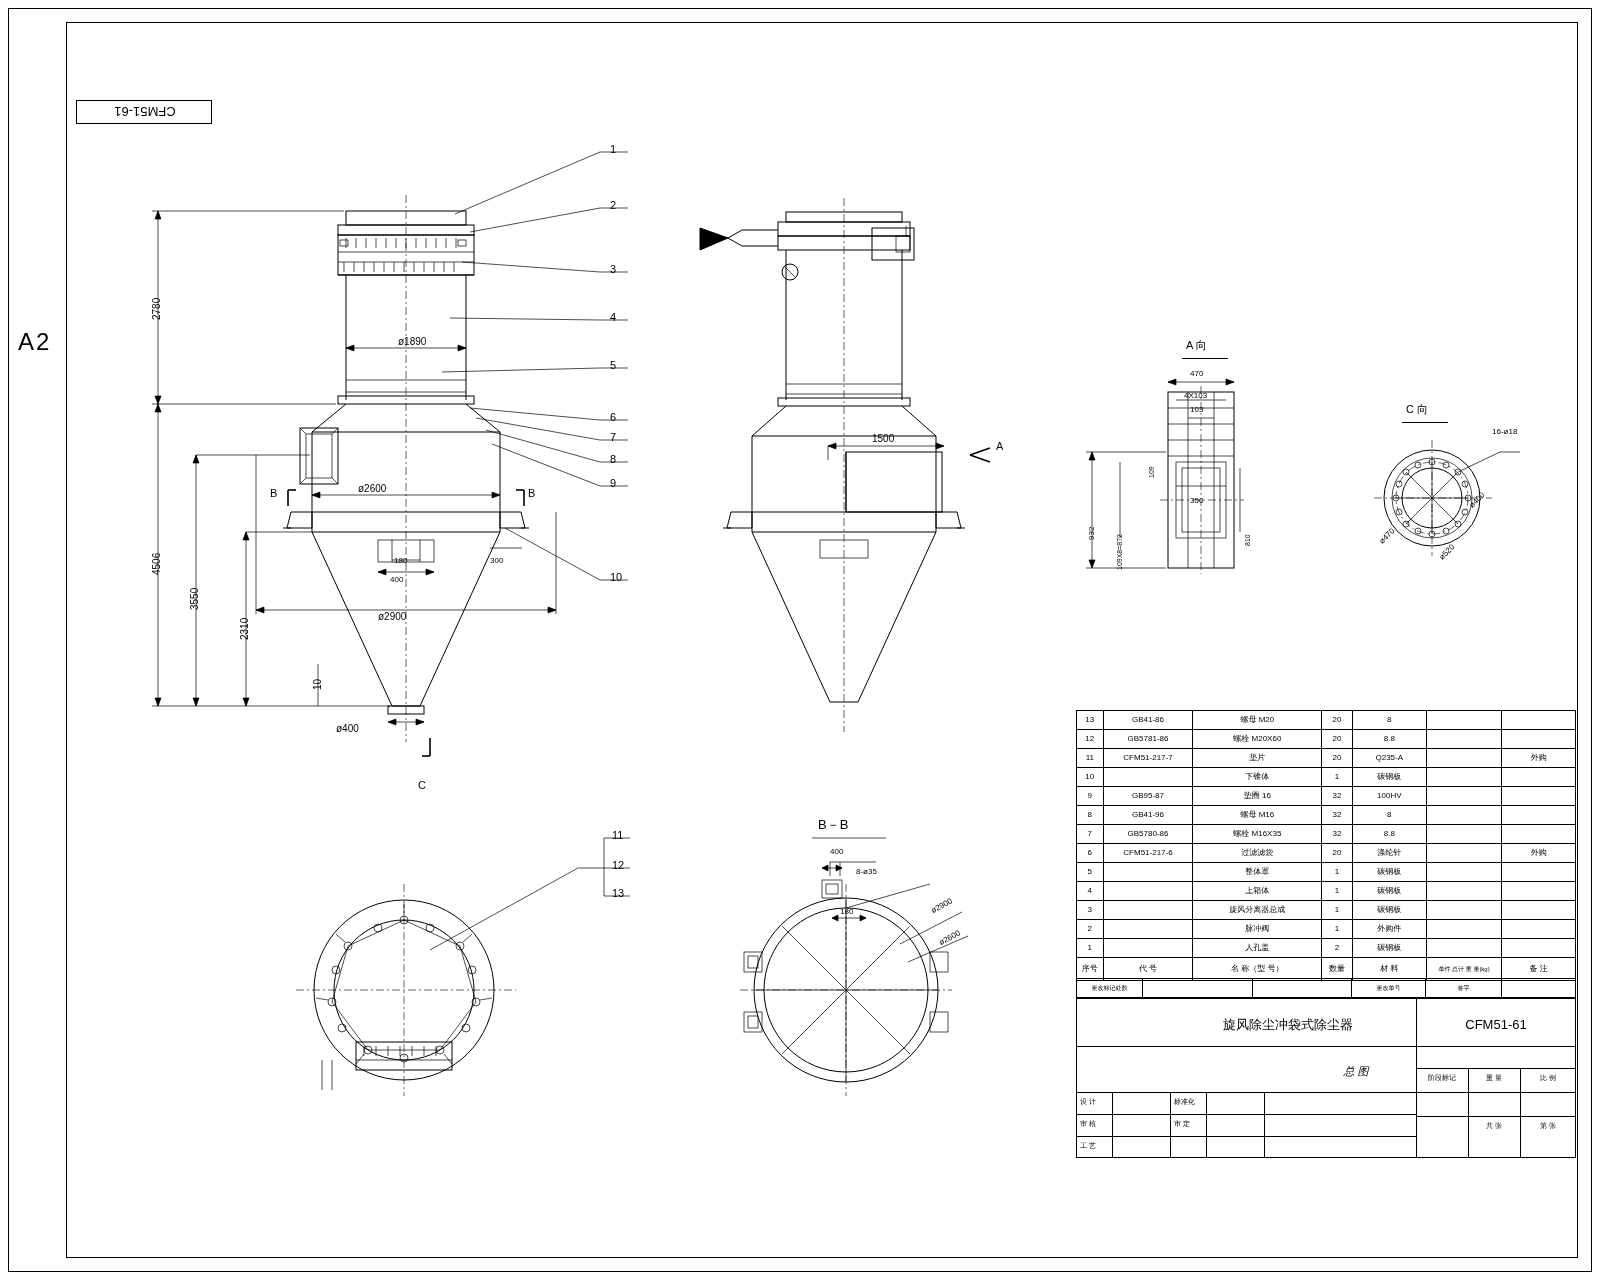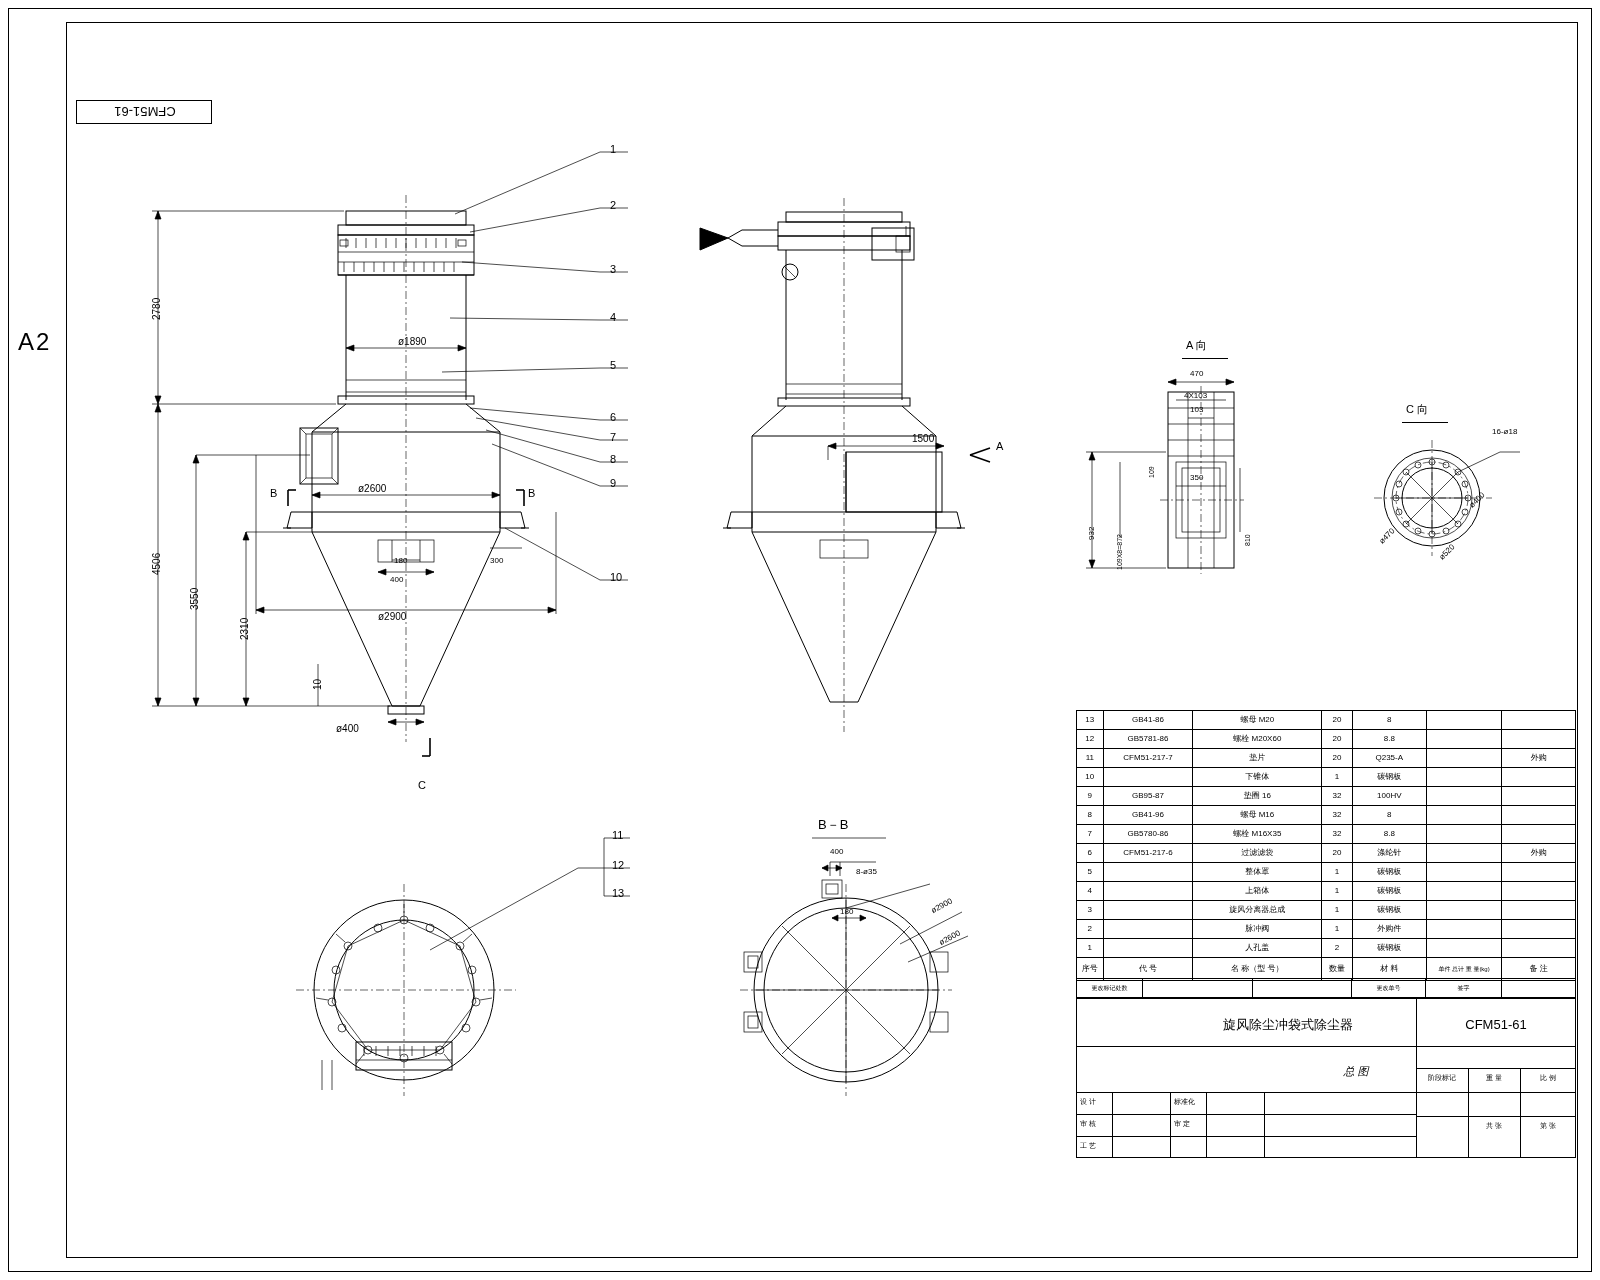--- a/index.html
+++ b/index.html
@@ -413,30 +413,30 @@
   <div class="lbl s11" style="left:610px;top:412px;">6</div>
   <div class="lbl s11" style="left:610px;top:432px;">7</div>
   <div class="lbl s11" style="left:610px;top:454px;">8</div>
   <div class="lbl s11" style="left:610px;top:478px;">9</div>
   <div class="lbl s11" style="left:610px;top:572px;">10</div>
 
   <div class="lbl s11" style="left:270px;top:488px;">B</div>
   <div class="lbl s11" style="left:528px;top:488px;">B</div>
   <div class="lbl s11" style="left:418px;top:780px;">C</div>
 
-  <div class="lbl s10" style="left:872px;top:434px;margin-left:40px;">1500</div>
+  <div class="lbl s10" style="left:872px;top:434px;">1500</div>
   <div class="lbl s11" style="left:996px;top:441px;">A</div>
 
   <div class="lbl s11" style="left:1186px;top:340px;">A 向</div>
   <div class="abs" style="left:1182px;top:358px;width:46px;height:1px;background:#000;"></div>
   <div class="lbl s8" style="left:1190px;top:370px;">470</div>
   <div class="lbl s8" style="left:1184px;top:392px;">4X103</div>
   <div class="lbl s8" style="left:1190px;top:406px;">103</div>
   <div class="lbl s7 rot90" style="left:1148px;top:478px;">109</div>
-  <div class="lbl s8" style="left:1190px;top:474px;">350</div>
+  <div class="lbl s8" style="left:1190px;top:497px;">350</div>
   <div class="lbl s7 rot90" style="left:1244px;top:546px;">810</div>
   <div class="lbl s8 rot90" style="left:1088px;top:540px;">932</div>
   <div class="lbl s7 rot90" style="left:1116px;top:570px;">109X8=872</div>
 
   <div class="lbl s11" style="left:1406px;top:404px;">C 向</div>
   <div class="abs" style="left:1402px;top:422px;width:46px;height:1px;background:#000;"></div>
   <div class="lbl s8" style="left:1492px;top:428px;">16-ø18</div>
   <div class="lbl s8 rot90" style="left:1378px;top:540px;transform:rotate(-45deg);transform-origin:0 0;">ø470</div>
   <div class="lbl s8" style="left:1468px;top:504px;transform:rotate(-45deg);transform-origin:0 0;">ø400</div>
   <div class="lbl s8" style="left:1438px;top:556px;transform:rotate(-45deg);transform-origin:0 0;">ø520</div>

